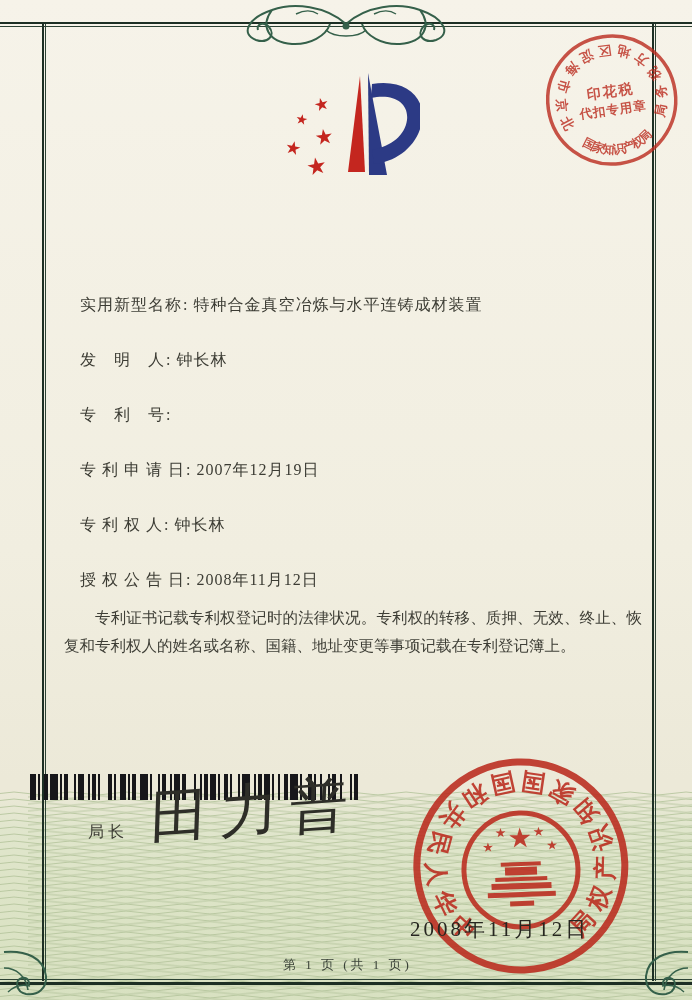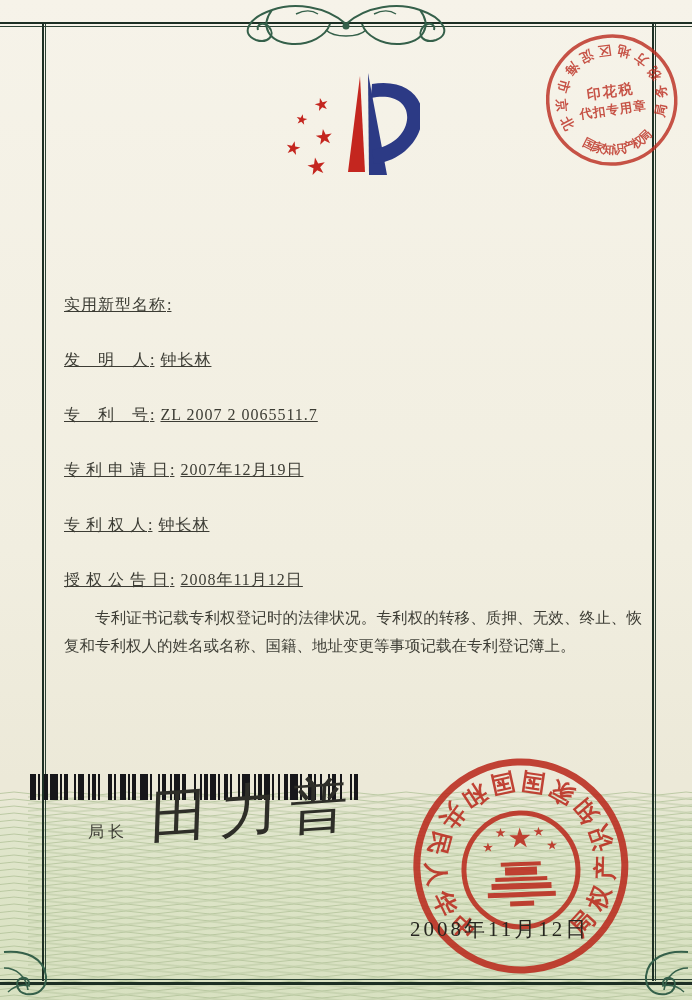--- a/index.html
+++ b/index.html
@@ -20,21 +20,21 @@
   .ornament{position:absolute;pointer-events:none;}
   .ornament svg{display:block;}
   
   .band{position:absolute;left:0;top:790px;width:692px;height:210px;
     background:linear-gradient(180deg,rgba(222,229,202,0) 0,rgba(222,229,202,.85) 40px,#dde4c7 95px,#d8e1c1 210px);}
   .band svg{position:absolute;left:0;top:0;opacity:.85;}
   
   .cert-no{position:absolute;left:64px;top:84px;font-size:15px;letter-spacing:2px;color:#47473f;}
   .title{position:absolute;left:0;top:194px;width:692px;text-align:center;
     font-size:43px;font-weight:700;letter-spacing:9px;color:#24241f;}
-  .fields{position:absolute;left:64px;top:294px;width:560px;text-decoration:underline;}
+  .fields{position:absolute;left:80px;top:294px;width:560px;}
   .field-row{display:flex;align-items:baseline;font-size:16px;line-height:22px;margin-bottom:33px;color:#3c3c34;}
   .field-label{white-space:pre;letter-spacing:1px;}
   .field-colon{margin:0 6px 0 1px;}
   .field-value{letter-spacing:1px;}
   .paragraphs{position:absolute;left:64px;top:604px;width:578px;font-size:15.5px;
     line-height:1.82;text-align:justify;color:#3e3e36;}
   .paragraphs p{margin:0 0 5px 0;text-indent:2em;}
   
   .barcode{position:absolute;left:30px;top:774px;width:328px;height:26px;display:flex;overflow:hidden;}
   .barcode div{flex:0 0 auto;height:100%;}
@@ -147,30 +147,30 @@
           <text x="104.67882181755232" y="116.95760221444958" transform="rotate(325 104.67882181755232 116.95760221444958)" font-size="12" fill="#bb2b1e" text-anchor="middle" dominant-baseline="middle">局</text>
         </g>
     </svg>
   </div>
 
 
   <div class="fields z2">
     <div class="field-row">
       <span class="field-label">实用新型名称</span>
         <span class="field-colon">:</span>
+      <span class="field-value">特种合金真空冶炼与水平连铸成材装置</span>
     </div>
     <div class="field-row">
       <span class="field-label">发　明　人</span>
         <span class="field-colon">:</span>
       <span class="field-value">钟长林</span>
     </div>
     <div class="field-row">
       <span class="field-label">专　利　号</span>
         <span class="field-colon">:</span>
-      <span class="field-value">ZL 2007 2 0065511.7</span>
     </div>
     <div class="field-row">
       <span class="field-label">专 利 申 请 日</span>
         <span class="field-colon">:</span>
       <span class="field-value">2007年12月19日</span>
     </div>
     <div class="field-row">
       <span class="field-label">专 利 权 人</span>
         <span class="field-colon">:</span>
       <span class="field-value">钟长林</span>
@@ -320,14 +320,15 @@
         <rect x="-26" y="7" width="52" height="4"></rect>
         <rect x="-30" y="13" width="60" height="6"></rect>
         <rect x="-34" y="22" width="68" height="5"></rect>
         <rect x="-12" y="31" width="24" height="5"></rect>
       </g>
     </svg>
   </div>
 
   <div class="issue-date">2008年11月12日</div>
 
+  <div class="footer">第 1 页 (共 1 页)</div>
 
 </div>
 
 </body></html>

